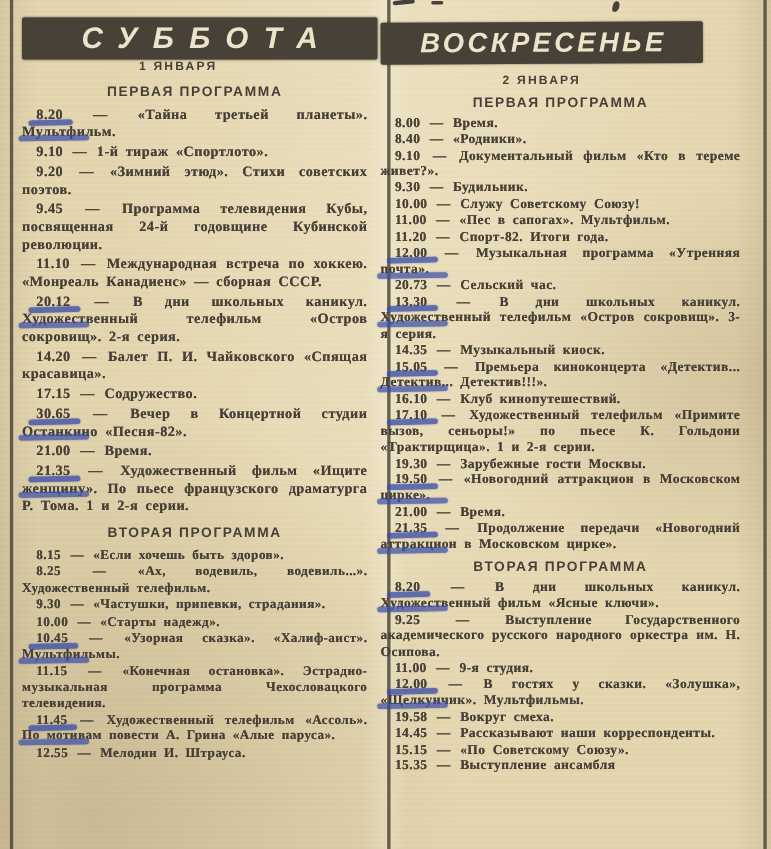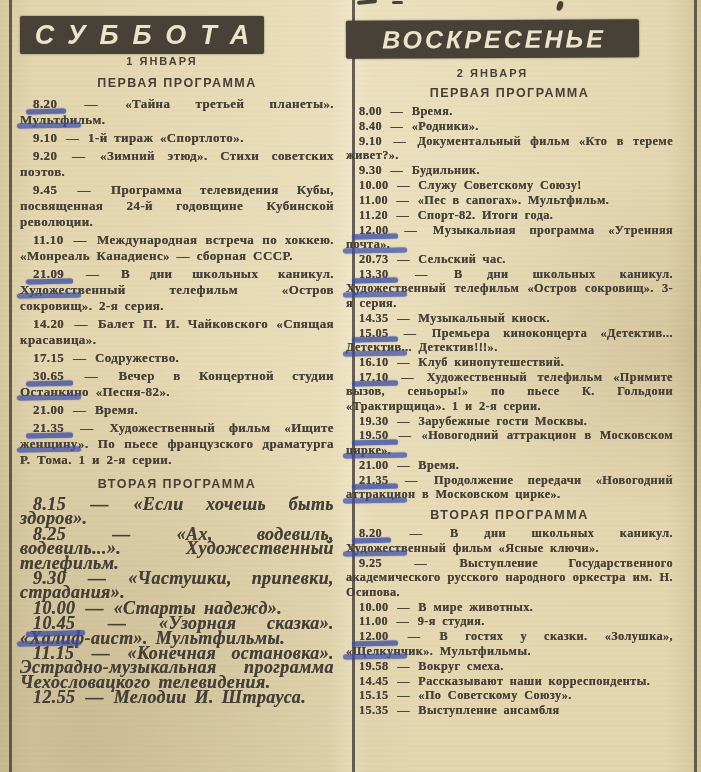--- a/index.html
+++ b/index.html
@@ -42,21 +42,21 @@
 
   .daybox{
     background:var(--hdr-bg);
     color:var(--hdr-fg);
     font-family:"Liberation Sans","DejaVu Sans",sans-serif;
     font-weight:bold;font-style:italic;
     display:flex;align-items:center;justify-content:center;
     border-radius:2px;
     box-shadow:0 0 2px rgba(40,34,24,.6);
   }
-  .col-a .daybox{margin-top:16px;height:38px;width:244px;font-size:27px;}
+  .col-a .daybox{margin-top:16px;height:38px;width:323px;font-size:27px;}
   .col-a .daybox span{letter-spacing:14px;margin-right:-14px;}
   .col-b .daybox{margin-top:20px;height:38px;width:293px;font-size:25px;transform:rotate(-.3deg);}
   .col-b .daybox span{letter-spacing:3px;margin-right:-3px;}
 
   .date{
     text-align:center;
     font-family:"Liberation Sans","DejaVu Sans",sans-serif;
     font-weight:bold;font-size:11px;letter-spacing:2px;
   }
   .col-a .date{margin:1px 0 0;width:284px;}
@@ -71,21 +71,21 @@
   .col-b .sectitle{margin:7px 0 4px;}
 
   .items p.entry{
     margin:0;padding:0;position:relative;
     text-align:justify;text-indent:13px;
     font-weight:bold;
     word-spacing:3px;letter-spacing:.4px;
     text-shadow:0 0 .5px rgba(70,64,55,.8);
   }
   .col-a .sec0 .entry{font-size:13px;line-height:16px;margin:2px 0;--l2:27px;}
-  .col-a .sec1 .entry{font-size:18px;line-height:14.4px;margin:1px 0;font-style:italic;--l2:25px;}
+  .col-a .sec1 .entry{font-size:12px;line-height:14.4px;margin:1px 0;--l2:25px;}
   .col-b .sec0 .entry{font-size:12.3px;line-height:14.4px;margin:.5px 0;--l2:25px;}
   .col-b .sec1 .entry{font-size:12.3px;line-height:14.4px;margin:.5px 0;--l2:25px;}
 
   .time{position:relative;white-space:nowrap;}
   .dash{padding:0 2px;}
   
   .entry.u1 .time::after{
     content:"";position:absolute;left:-7px;right:-9px;bottom:-2px;height:4.5px;
     background:var(--pen);border-radius:3px;opacity:.78;
     transform:rotate(-1.4deg);box-shadow:0 0 1.5px var(--pen);
@@ -114,37 +114,38 @@
     </header>
     <div class="date">1 ЯНВАРЯ</div>
     <div class="sec sec0">
       <h3 class="sectitle">ПЕРВАЯ ПРОГРАММА</h3>
       <div class="items">
           <p class="entry u1 u2"><span class="time">8.20</span><span class="dash"> — </span>«Тайна третьей планеты». Мультфильм.</p>
           <p class="entry"><span class="time">9.10</span><span class="dash"> — </span>1-й тираж «Спортлото».</p>
           <p class="entry"><span class="time">9.20</span><span class="dash"> — </span>«Зимний этюд». Стихи советских поэтов.</p>
           <p class="entry"><span class="time">9.45</span><span class="dash"> — </span>Программа телевидения Кубы, посвященная 24-й годовщине Кубинской революции.</p>
           <p class="entry"><span class="time">11.10</span><span class="dash"> — </span>Международная встреча по хоккею. «Монреаль Канадиенс» — сборная СССР.</p>
-          <p class="entry u1 u2"><span class="time">21.09</span><span class="dash"> — </span>В дни школьных каникул. Художественный телефильм «Остров сокровищ». 2-я серия.</p>
+          <p class="entry u1 u2"><span class="time">20.12</span><span class="dash"> — </span>В дни школьных каникул. Художественный телефильм «Остров сокровищ». 2-я серия.</p>
           <p class="entry"><span class="time">14.20</span><span class="dash"> — </span>Балет П. И. Чайковского «Спящая красавица».</p>
           <p class="entry"><span class="time">17.15</span><span class="dash"> — </span>Содружество.</p>
           <p class="entry u1 u2"><span class="time">30.65</span><span class="dash"> — </span>Вечер в Концертной студии Останкино «Песня-82».</p>
           <p class="entry"><span class="time">21.00</span><span class="dash"> — </span>Время.</p>
           <p class="entry u1 u2"><span class="time">21.35</span><span class="dash"> — </span>Художественный фильм «Ищите женщину». По пьесе французского драматурга Р. Тома. 1 и 2-я серии.</p>
         </div>
     </div>
     <div class="sec sec1">
       <h3 class="sectitle">ВТОРАЯ ПРОГРАММА</h3>
       <div class="items">
           <p class="entry"><span class="time">8.15</span><span class="dash"> — </span>«Если хочешь быть здоров».</p>
           <p class="entry"><span class="time">8.25</span><span class="dash"> — </span>«Ах, водевиль, водевиль...». Художественный телефильм.</p>
           <p class="entry"><span class="time">9.30</span><span class="dash"> — </span>«Частушки, припевки, страдания».</p>
           <p class="entry"><span class="time">10.00</span><span class="dash"> — </span>«Старты надежд».</p>
           <p class="entry u1 u2"><span class="time">10.45</span><span class="dash"> — </span>«Узорная сказка». «Халиф-аист». Мультфильмы.</p>
           <p class="entry"><span class="time">11.15</span><span class="dash"> — </span>«Конечная остановка». Эстрадно-музыкальная программа Чехословацкого телевидения.</p>
+          <p class="entry u1 u2"><span class="time">11.45</span><span class="dash"> — </span>Художественный телефильм «Ассоль». По мотивам повести А. Грина «Алые паруса».</p>
           <p class="entry"><span class="time">12.55</span><span class="dash"> — </span>Мелодии И. Штрауса.</p>
         </div>
     </div>
   </section>
 
   <section class="col col-b">
     <header class="daybox">
       <span>ВОСКРЕСЕНЬЕ</span>
     </header>
     <div class="date">2 ЯНВАРЯ</div>
@@ -169,21 +170,20 @@
           <p class="entry u1 u2"><span class="time">19.50</span><span class="dash"> — </span>«Новогодний аттракцион в Московском цирке».</p>
           <p class="entry"><span class="time">21.00</span><span class="dash"> — </span>Время.</p>
           <p class="entry u1 u2"><span class="time">21.35</span><span class="dash"> — </span>Продолжение передачи «Новогодний аттракцион в Московском цирке».</p>
         </div>
     </div>
     <div class="sec sec1">
       <h3 class="sectitle">ВТОРАЯ ПРОГРАММА</h3>
       <div class="items">
           <p class="entry u1 u2"><span class="time">8.20</span><span class="dash"> — </span>В дни школьных каникул. Художественный фильм «Ясные ключи».</p>
           <p class="entry"><span class="time">9.25</span><span class="dash"> — </span>Выступление Государственного академического русского народного оркестра им. Н. Осипова.</p>
-          <p class="entry"><span class="time">10.00</span><span class="dash"> — </span>В мире животных.</p>
           <p class="entry"><span class="time">11.00</span><span class="dash"> — </span>9-я студия.</p>
           <p class="entry u1 u2"><span class="time">12.00</span><span class="dash"> — </span>В гостях у сказки. «Золушка», «Щелкунчик». Мультфильмы.</p>
           <p class="entry"><span class="time">19.58</span><span class="dash"> — </span>Вокруг смеха.</p>
           <p class="entry"><span class="time">14.45</span><span class="dash"> — </span>Рассказывают наши корреспонденты.</p>
           <p class="entry"><span class="time">15.15</span><span class="dash"> — </span>«По Советскому Союзу».</p>
           <p class="entry"><span class="time">15.35</span><span class="dash"> — </span>Выступление ансамбля</p>
         </div>
     </div>
   </section>
 

